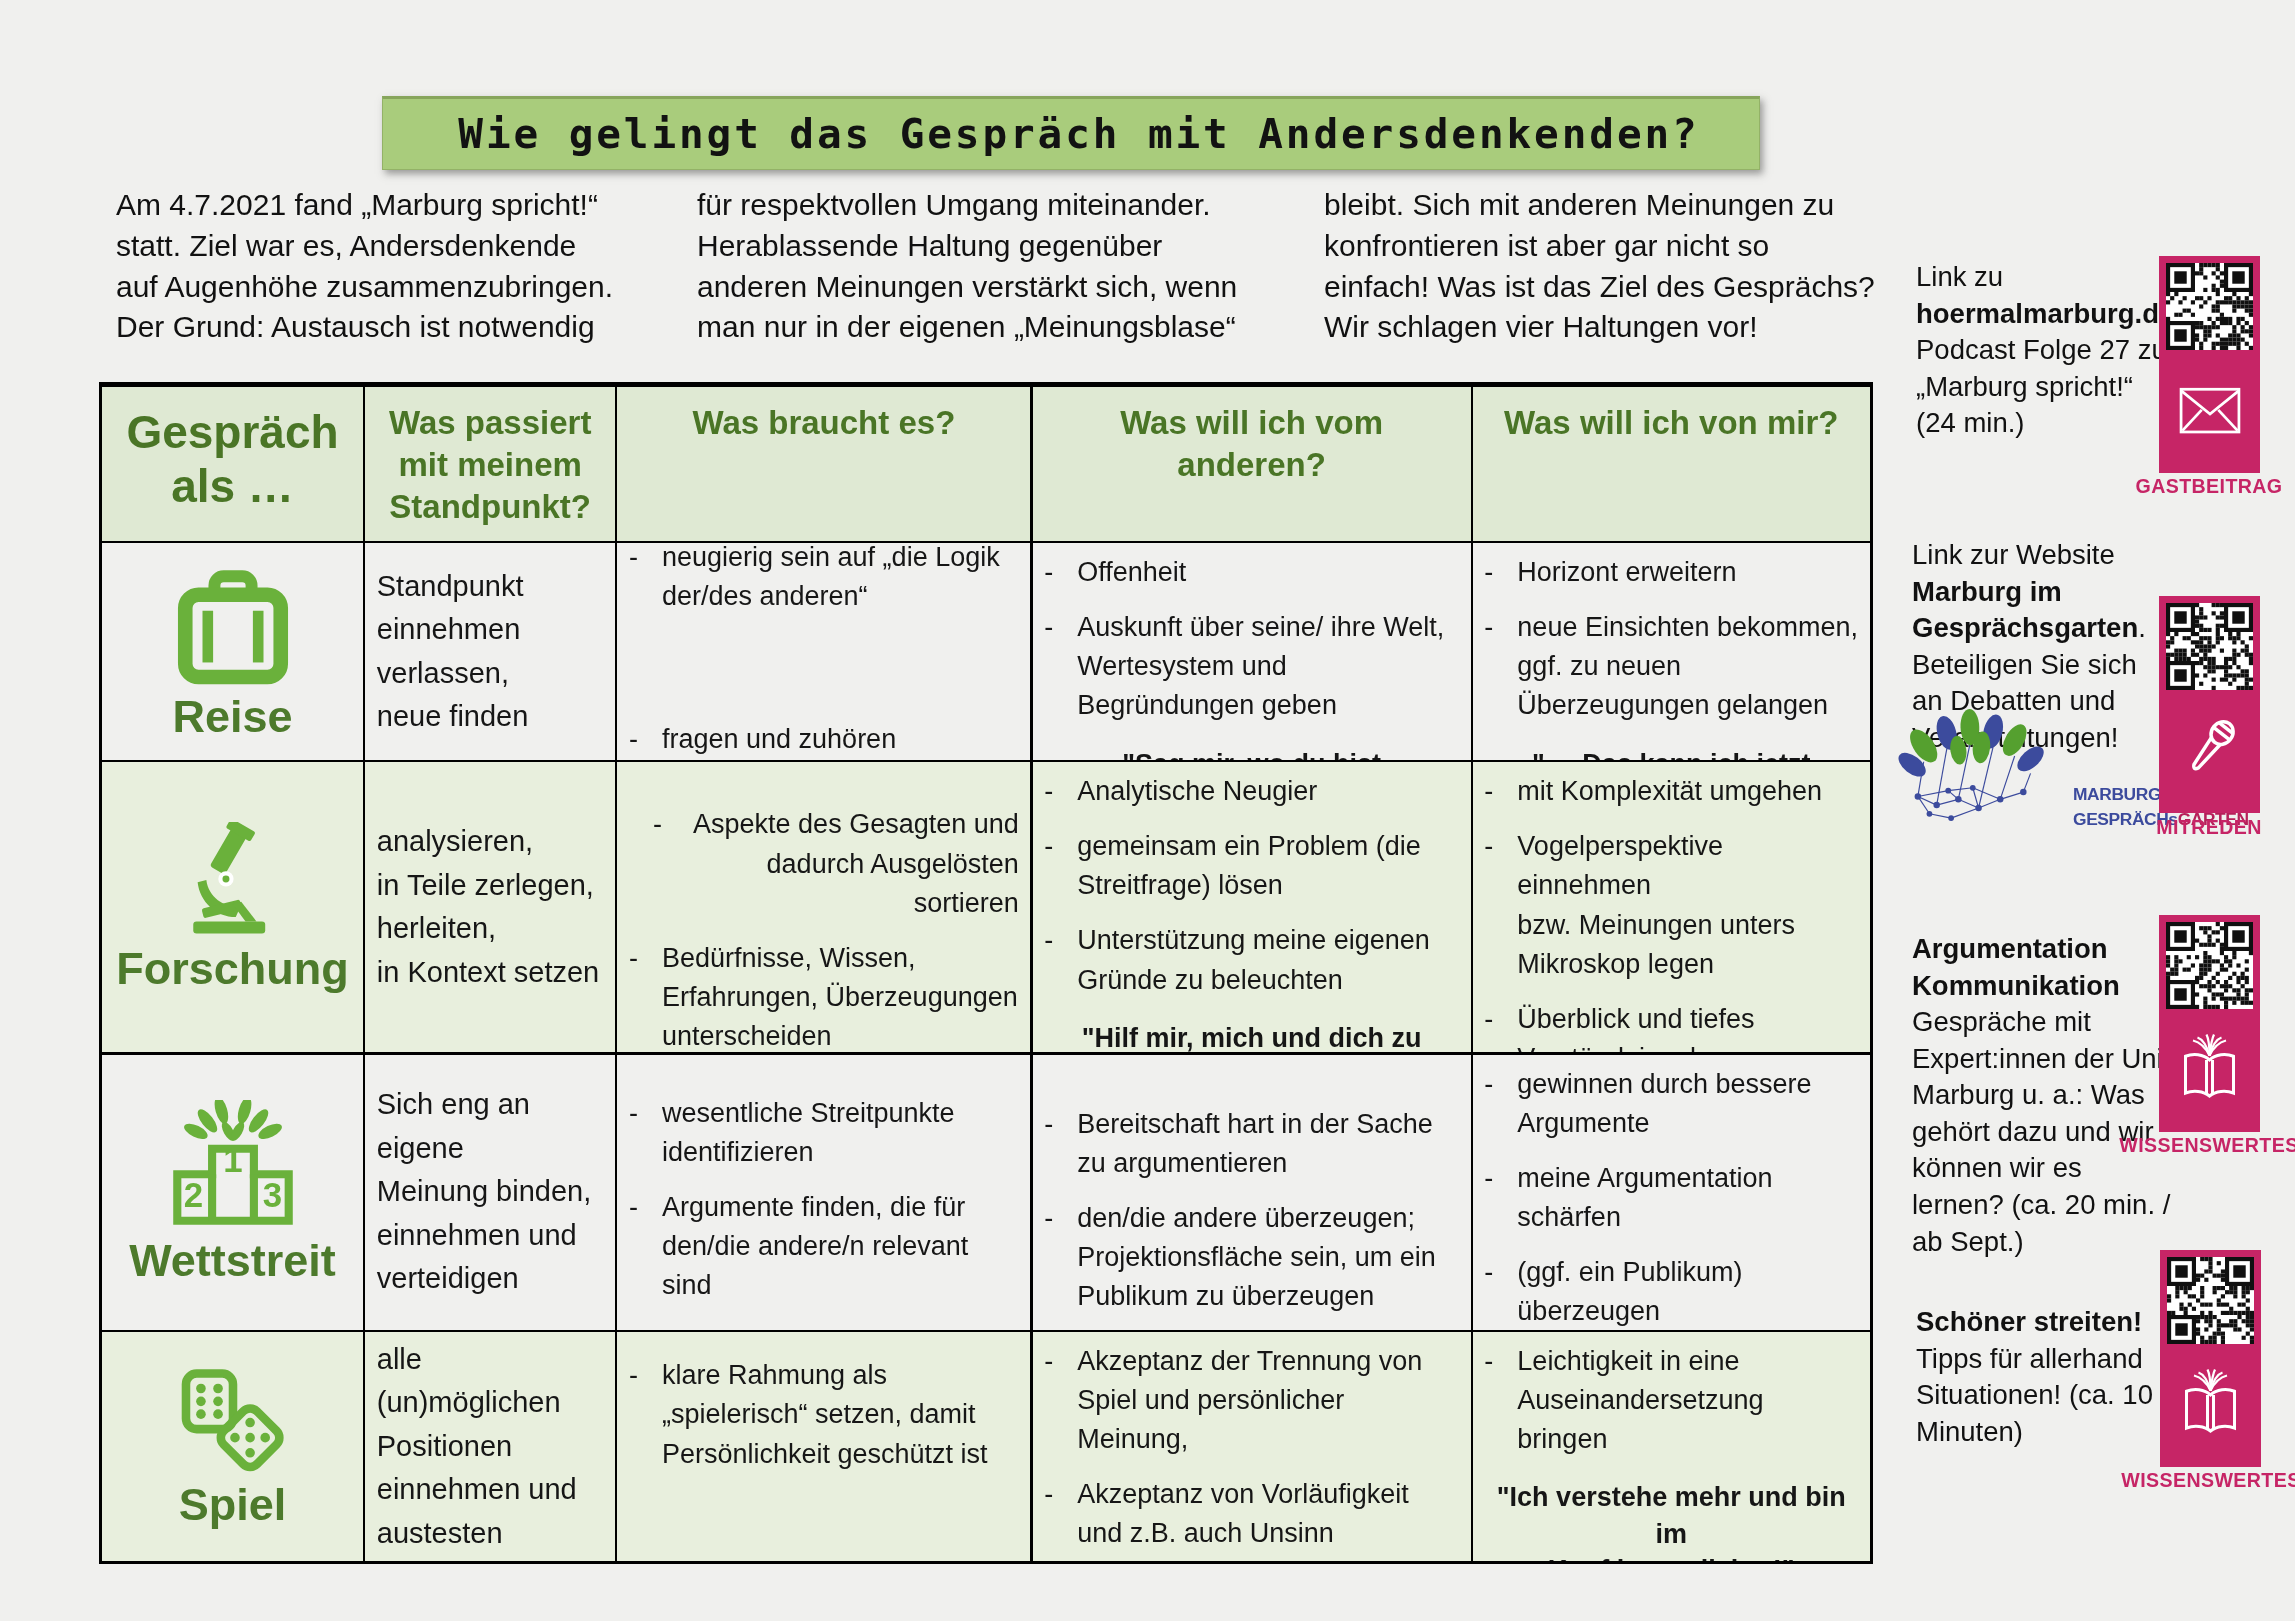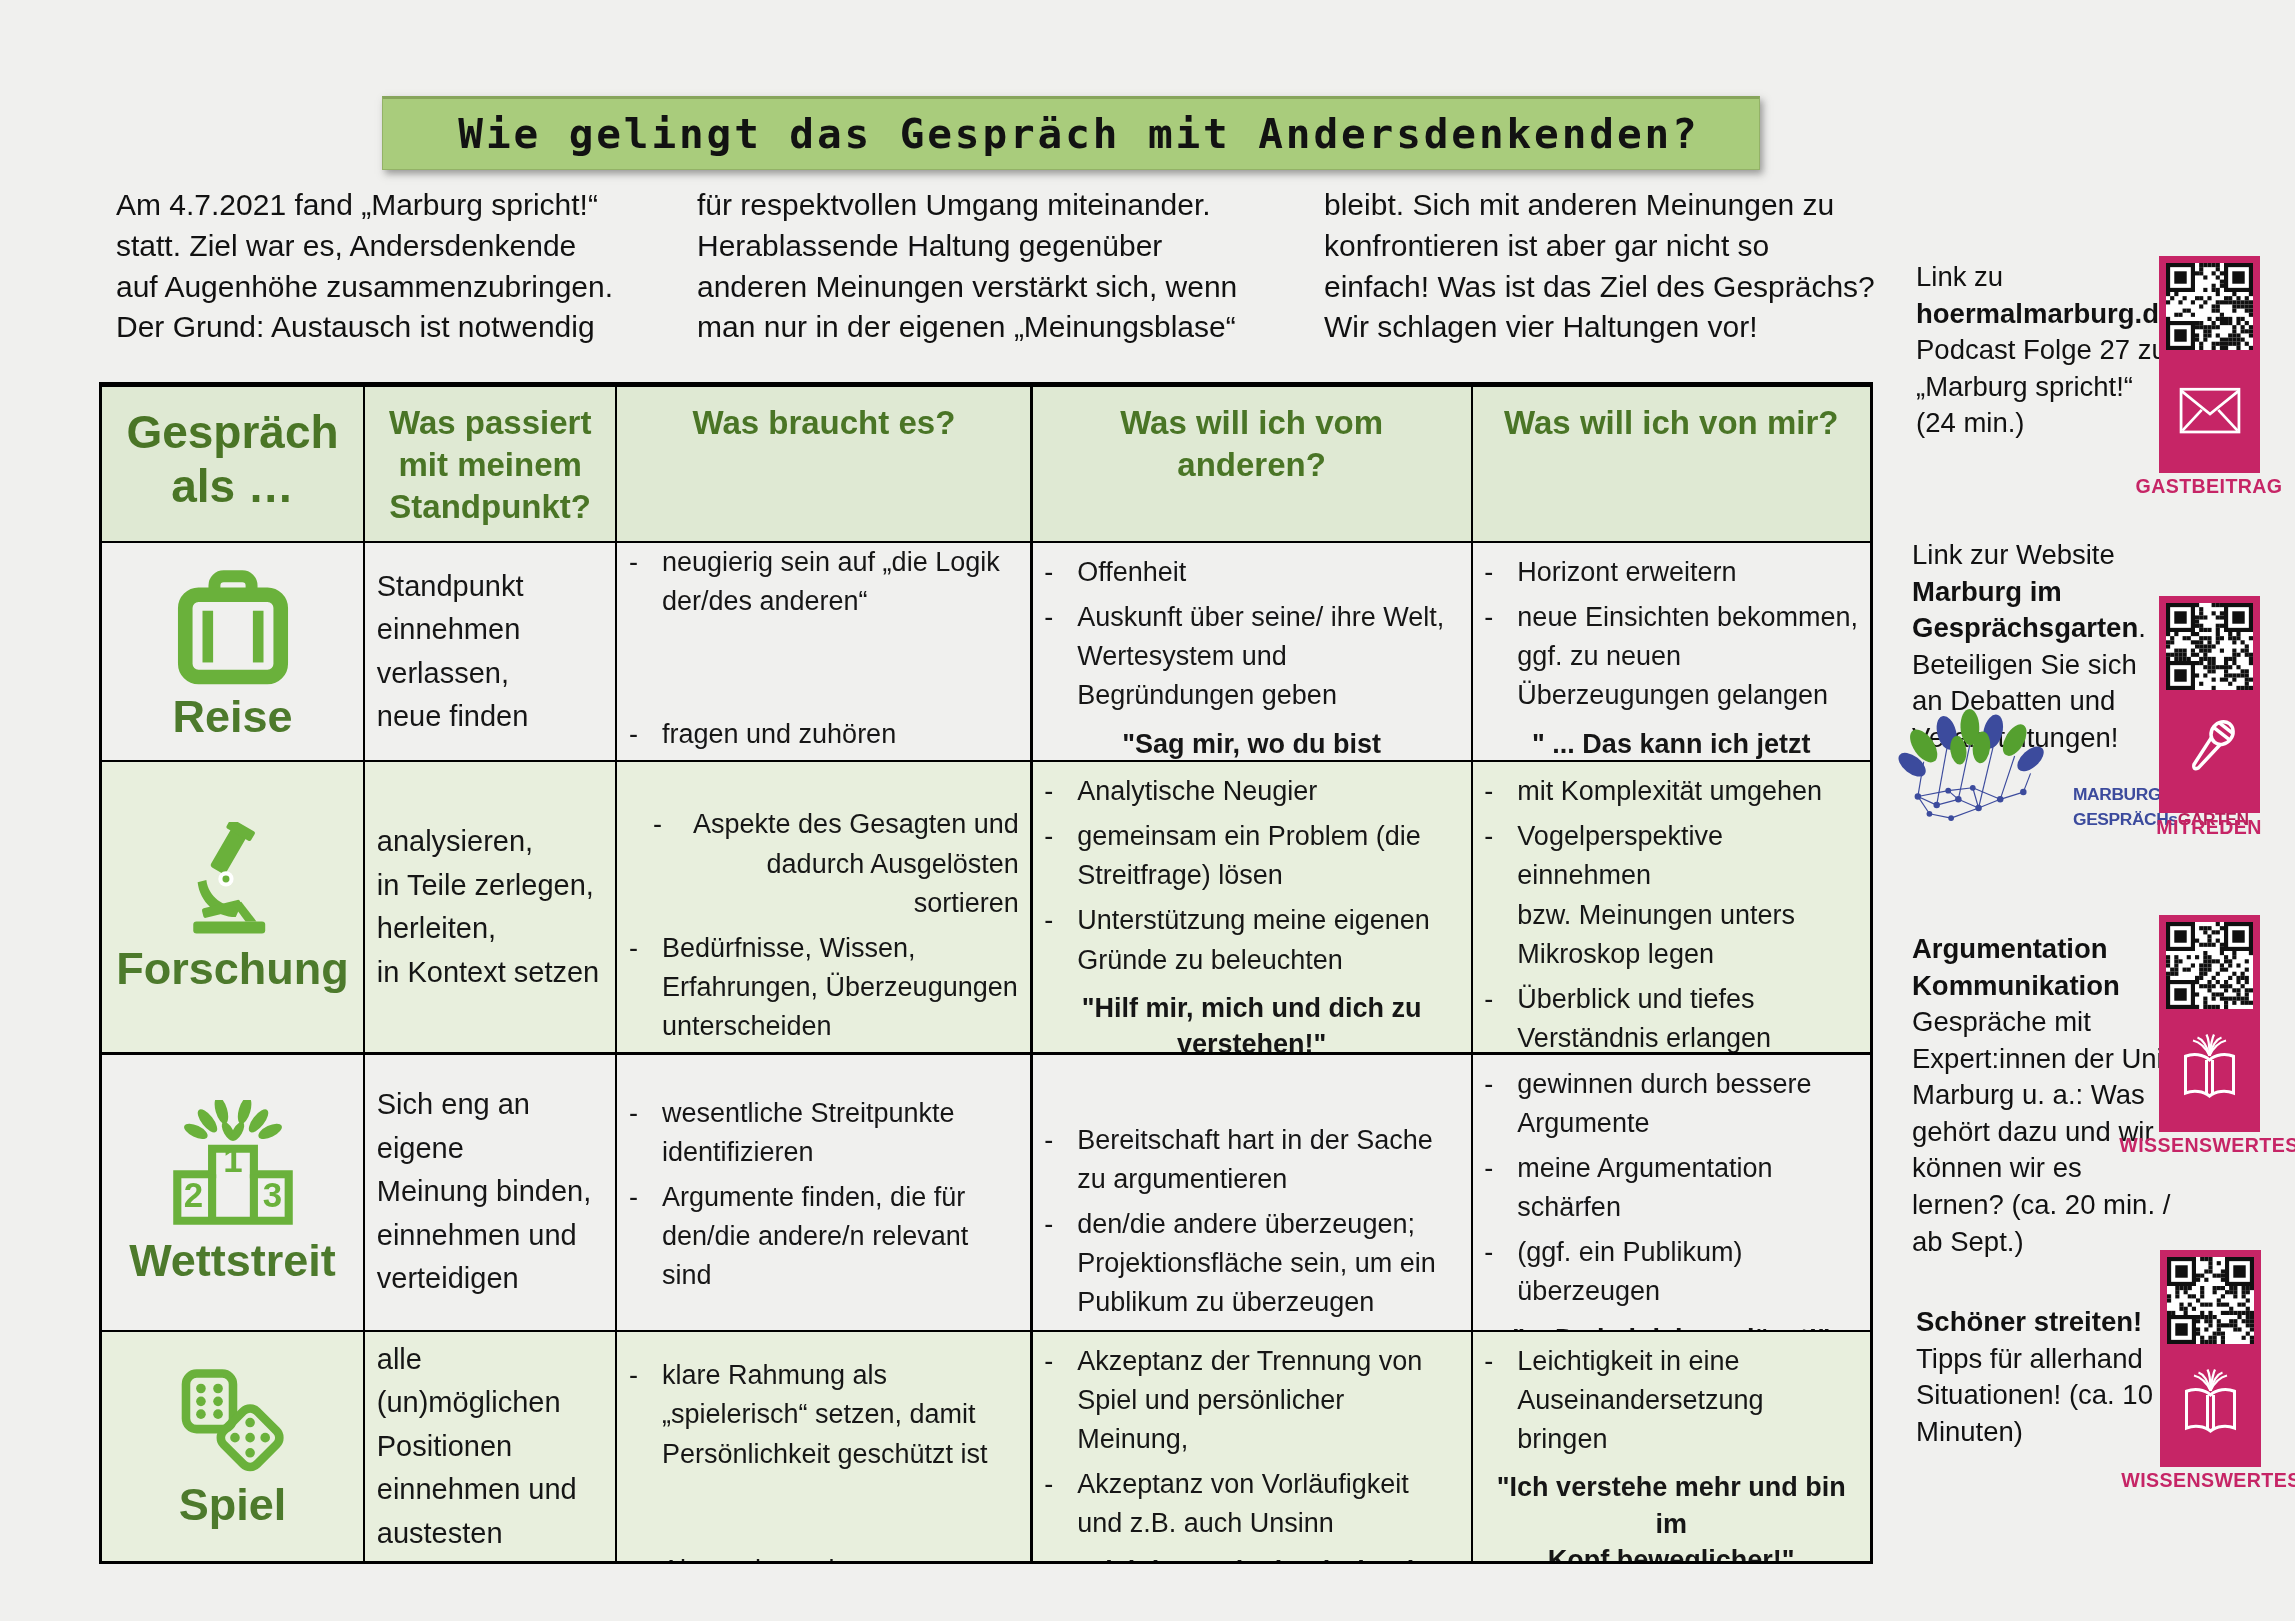--- a/index.html
+++ b/index.html
@@ -30,28 +30,28 @@
   .cell{background:#f0f0ee;box-sizing:border-box;display:flex;flex-direction:column;padding:10px 11.6px;overflow:hidden;}
   .cell.gbg{background:#e8efdd;}
   .cell.h{background:#dfe9d3;align-items:center;text-align:center;color:#4a7526;font-weight:bold;
           font-size:33px;line-height:1.28;padding-top:14.5px;}
   .cell.h span{white-space:pre-line;}
   .cell.h1{font-size:46px;line-height:1.18;justify-content:center;padding-top:0;}
   .c-ico{align-items:center;justify-content:center;gap:7.2px;text-align:center;}
   .rowlabel{color:#4d7a2c;font-weight:bold;font-size:45px;line-height:1.05;}
   .plain{justify-content:center;font-size:29px;line-height:1.5;}
   .plain span{white-space:pre-line;}
-  .body{font-size:27px;line-height:1.45;}
+  .body{font-size:27px;line-height:1.45;gap:10px;}
   .li{display:flex;margin-bottom:5.8px;}
   .dash{flex:0 0 33px;}
   .dash::before{content:"-";}
   .btxt{flex:1;white-space:pre-line;}
   .quote{margin-top:auto;font-weight:bold;text-align:center;font-size:27px;line-height:1.35;
          padding:4.3px 0 7.2px;white-space:pre-line;}
-  .mt40{margin-top:29px;}.mt45{margin-top:33px;text-align:right;}.mt55{margin-top:56px;}.mt20{margin-top:14.5px;}
+  .mt40{margin-top:29px;}.mt45{margin-top:33px;text-align:right;}.mt55{margin-top:40px;}.mt20{margin-top:14.5px;}
   .vcenter{justify-content:center;}
   .gap110 .li + .li{margin-top:88px;}
   .gap100 .li + .li{margin-top:72px;}
   
   .sb-text{position:absolute;font-size:27.5px;line-height:1.33;white-space:pre-line;color:#111;}
   .sb-text .b{font-weight:bold;}
   .qrcard{position:absolute;width:101px;height:217px;background:#c62566;display:flex;flex-direction:column;
           align-items:center;padding-top:7.2px;box-sizing:border-box;}
   .qrbox{width:87px;height:87px;background:#fff;}
   svg.qr{width:87px;height:87px;display:block;}

